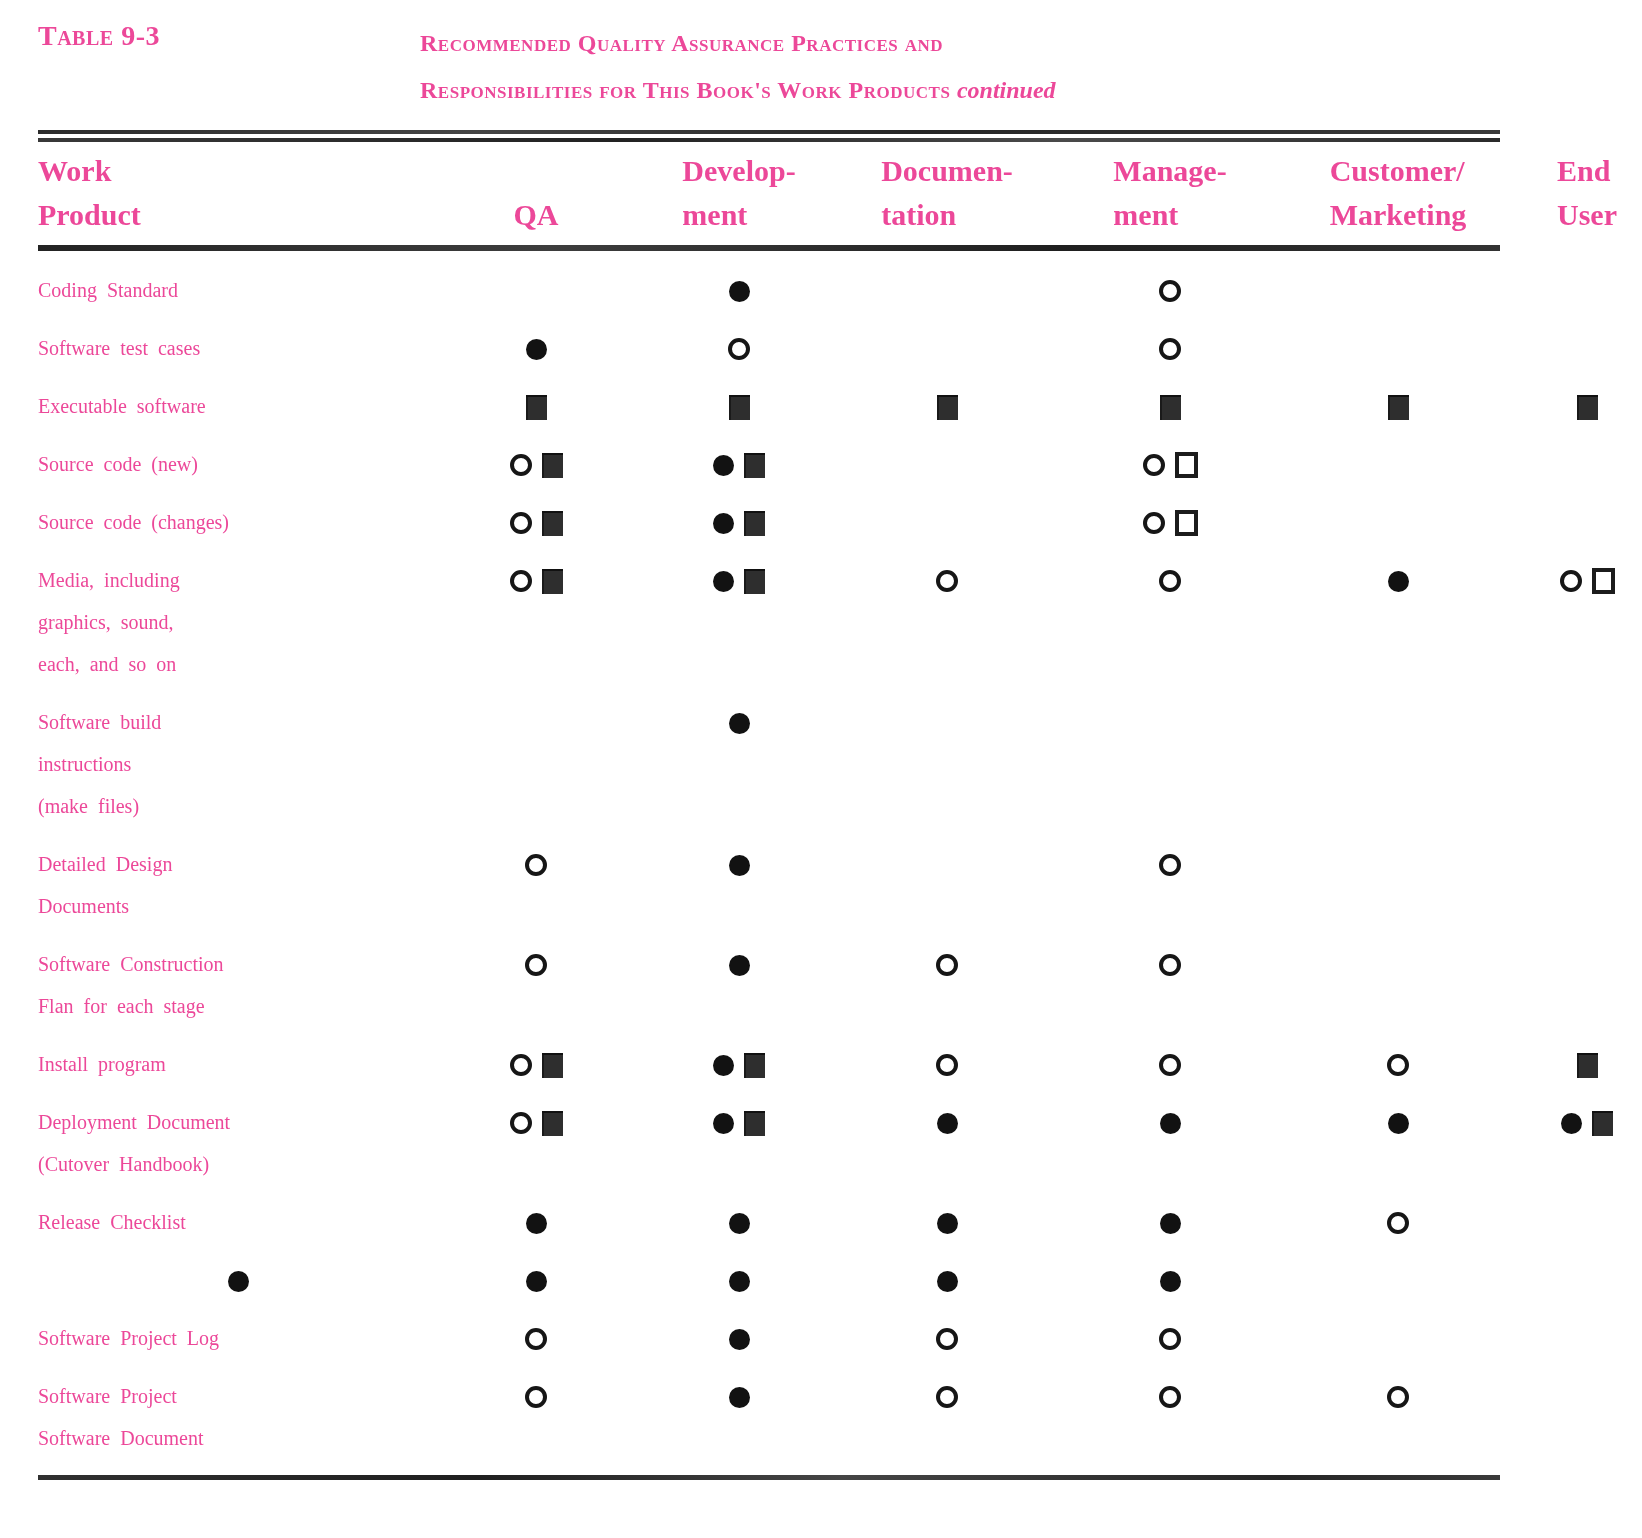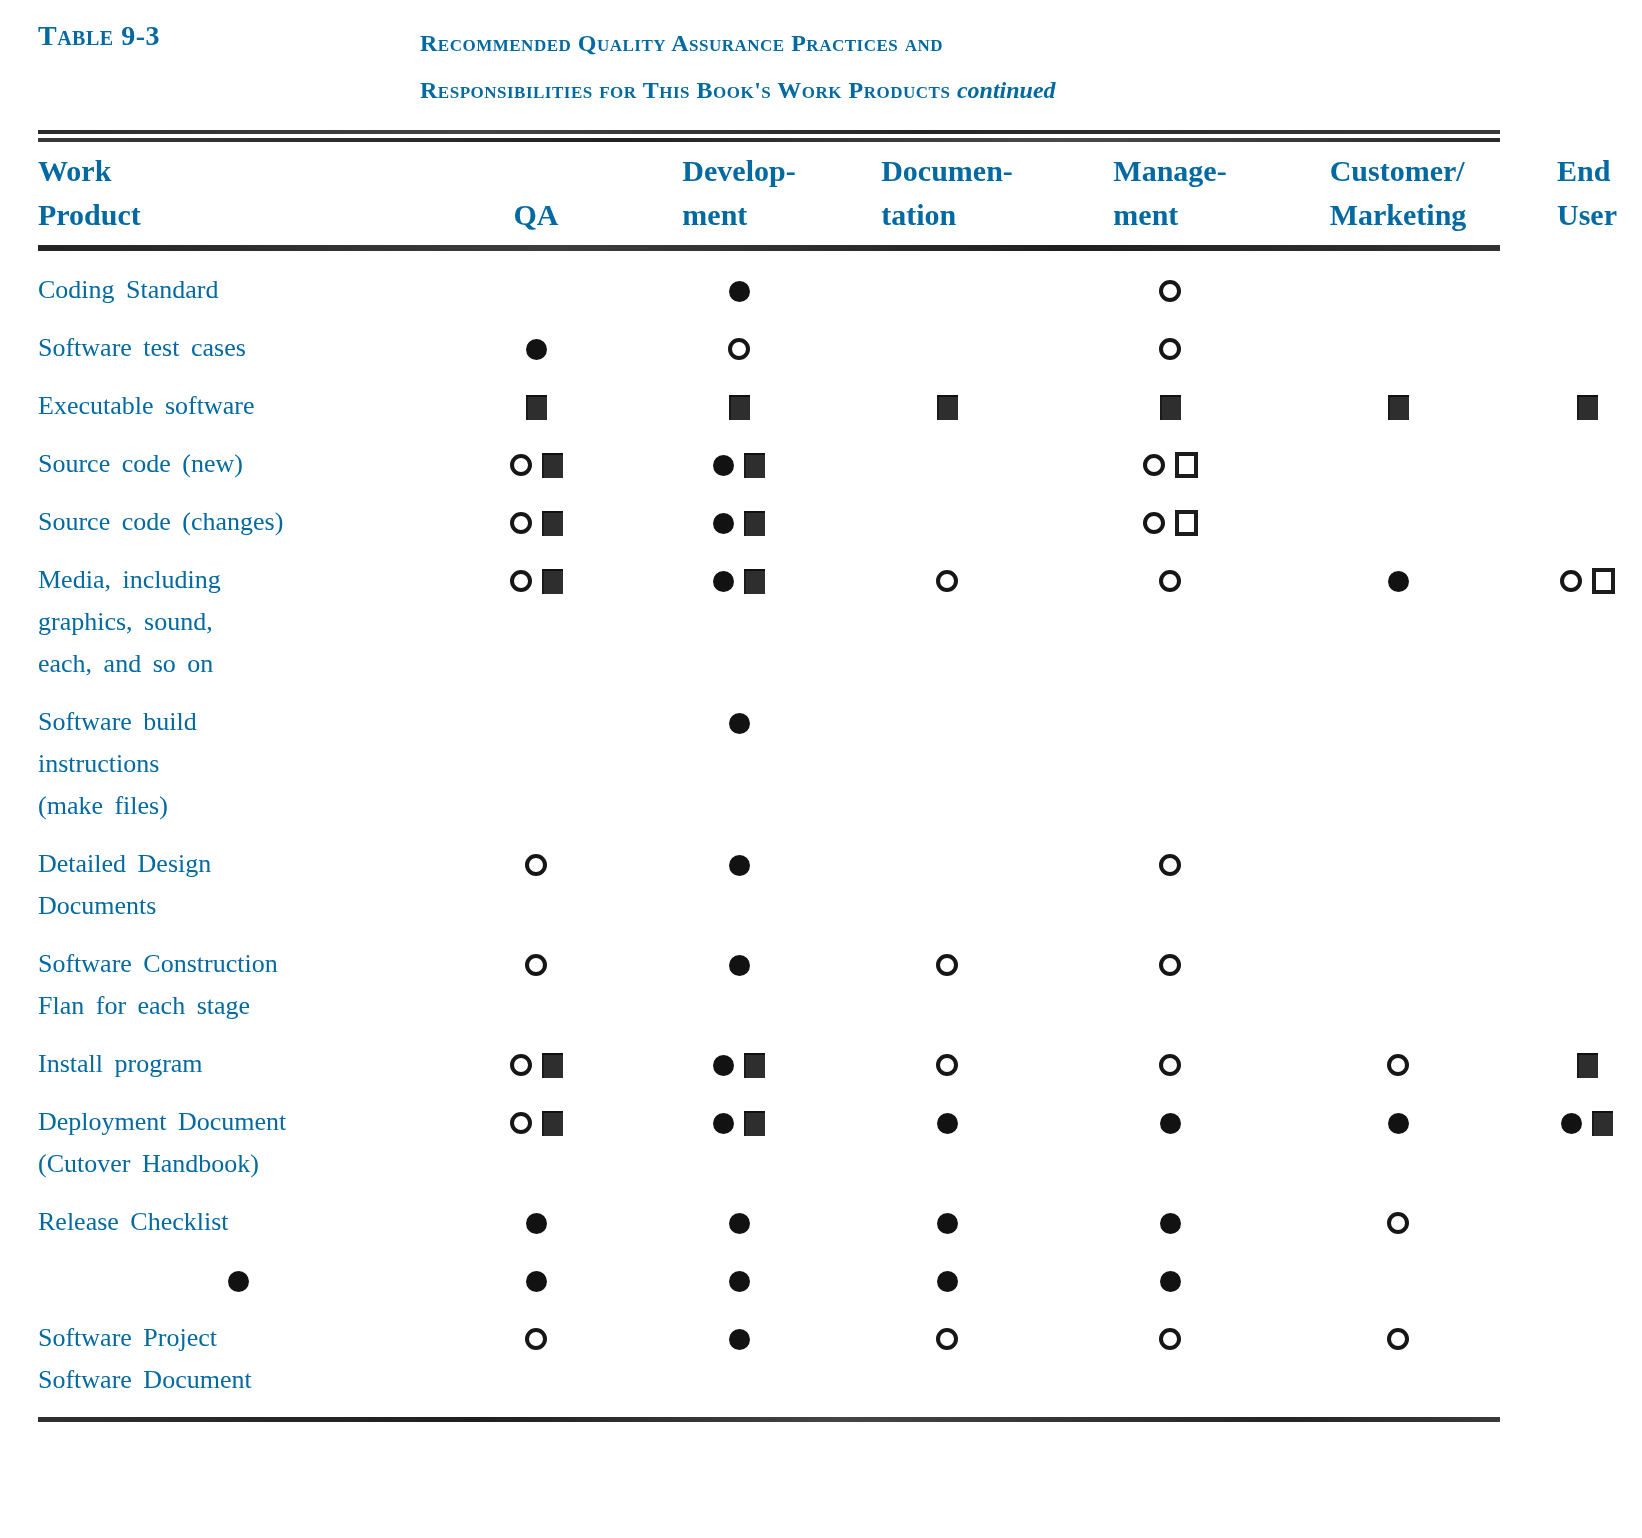--- a/index.html
+++ b/index.html
@@ -1,21 +1,21 @@
 <!DOCTYPE html>
 <html><head>
 <meta charset="utf-8">
 <style>
   html,body{margin:0;padding:0;background:#ffffff;}
   .page{
     position:relative;
     width:1642px;height:1538px;
     background:#ffffff;
     font-family:"Liberation Serif","DejaVu Serif",serif;
-    color:#0369a1;
+    color:#ec4899;
     overflow:hidden;
   }
   .content{
     position:absolute;
     left:38px;top:20px;
     width:1462px;
   }
   
   .caption{
     display:flex;
@@ -57,21 +57,21 @@
   .hcell{text-align:center;}
   .hcell.first{text-align:left;}
   .hblock{
     display:inline-block;text-align:left;
     font-weight:bold;font-size:30px;line-height:44px;
   }
   
   .tbody{padding-top:18px;}
   .row{margin-bottom:16px;}
   .pcell{
-    font-size:26px;line-height:42px;
+    font-size:20px;line-height:42px;
     word-spacing:5px;
     text-align:left;
   }
   .scell{
     text-align:center;
     line-height:42px;
     white-space:nowrap;
   }
   
   .sym{display:inline-block;vertical-align:middle;margin:0 5px;}
@@ -254,20 +254,31 @@
         <div class="grid row">
           <div class="scell"><span class="sym fc"></span></div>
           <div class="scell"><span class="sym fc"></span></div>
           <div class="scell"><span class="sym fc"></span></div>
           <div class="scell"><span class="sym fc"></span></div>
           <div class="scell"><span class="sym fc"></span></div>
           <div class="scell"></div>
         </div>
         <div class="grid row">
           <div class="pcell">
+            <div>Software Project Log</div>
+          </div>
+          <div class="scell"><span class="sym oc"></span></div>
+          <div class="scell"><span class="sym fc"></span></div>
+          <div class="scell"><span class="sym oc"></span></div>
+          <div class="scell"><span class="sym oc"></span></div>
+          <div class="scell"></div>
+          <div class="scell"></div>
+        </div>
+        <div class="grid row">
+          <div class="pcell">
             <div>Software Project</div>
             <div>Software Document</div>
           </div>
           <div class="scell"><span class="sym oc"></span></div>
           <div class="scell"><span class="sym fc"></span></div>
           <div class="scell"><span class="sym oc"></span></div>
           <div class="scell"><span class="sym oc"></span></div>
           <div class="scell"><span class="sym oc"></span></div>
           <div class="scell"></div>
         </div>

